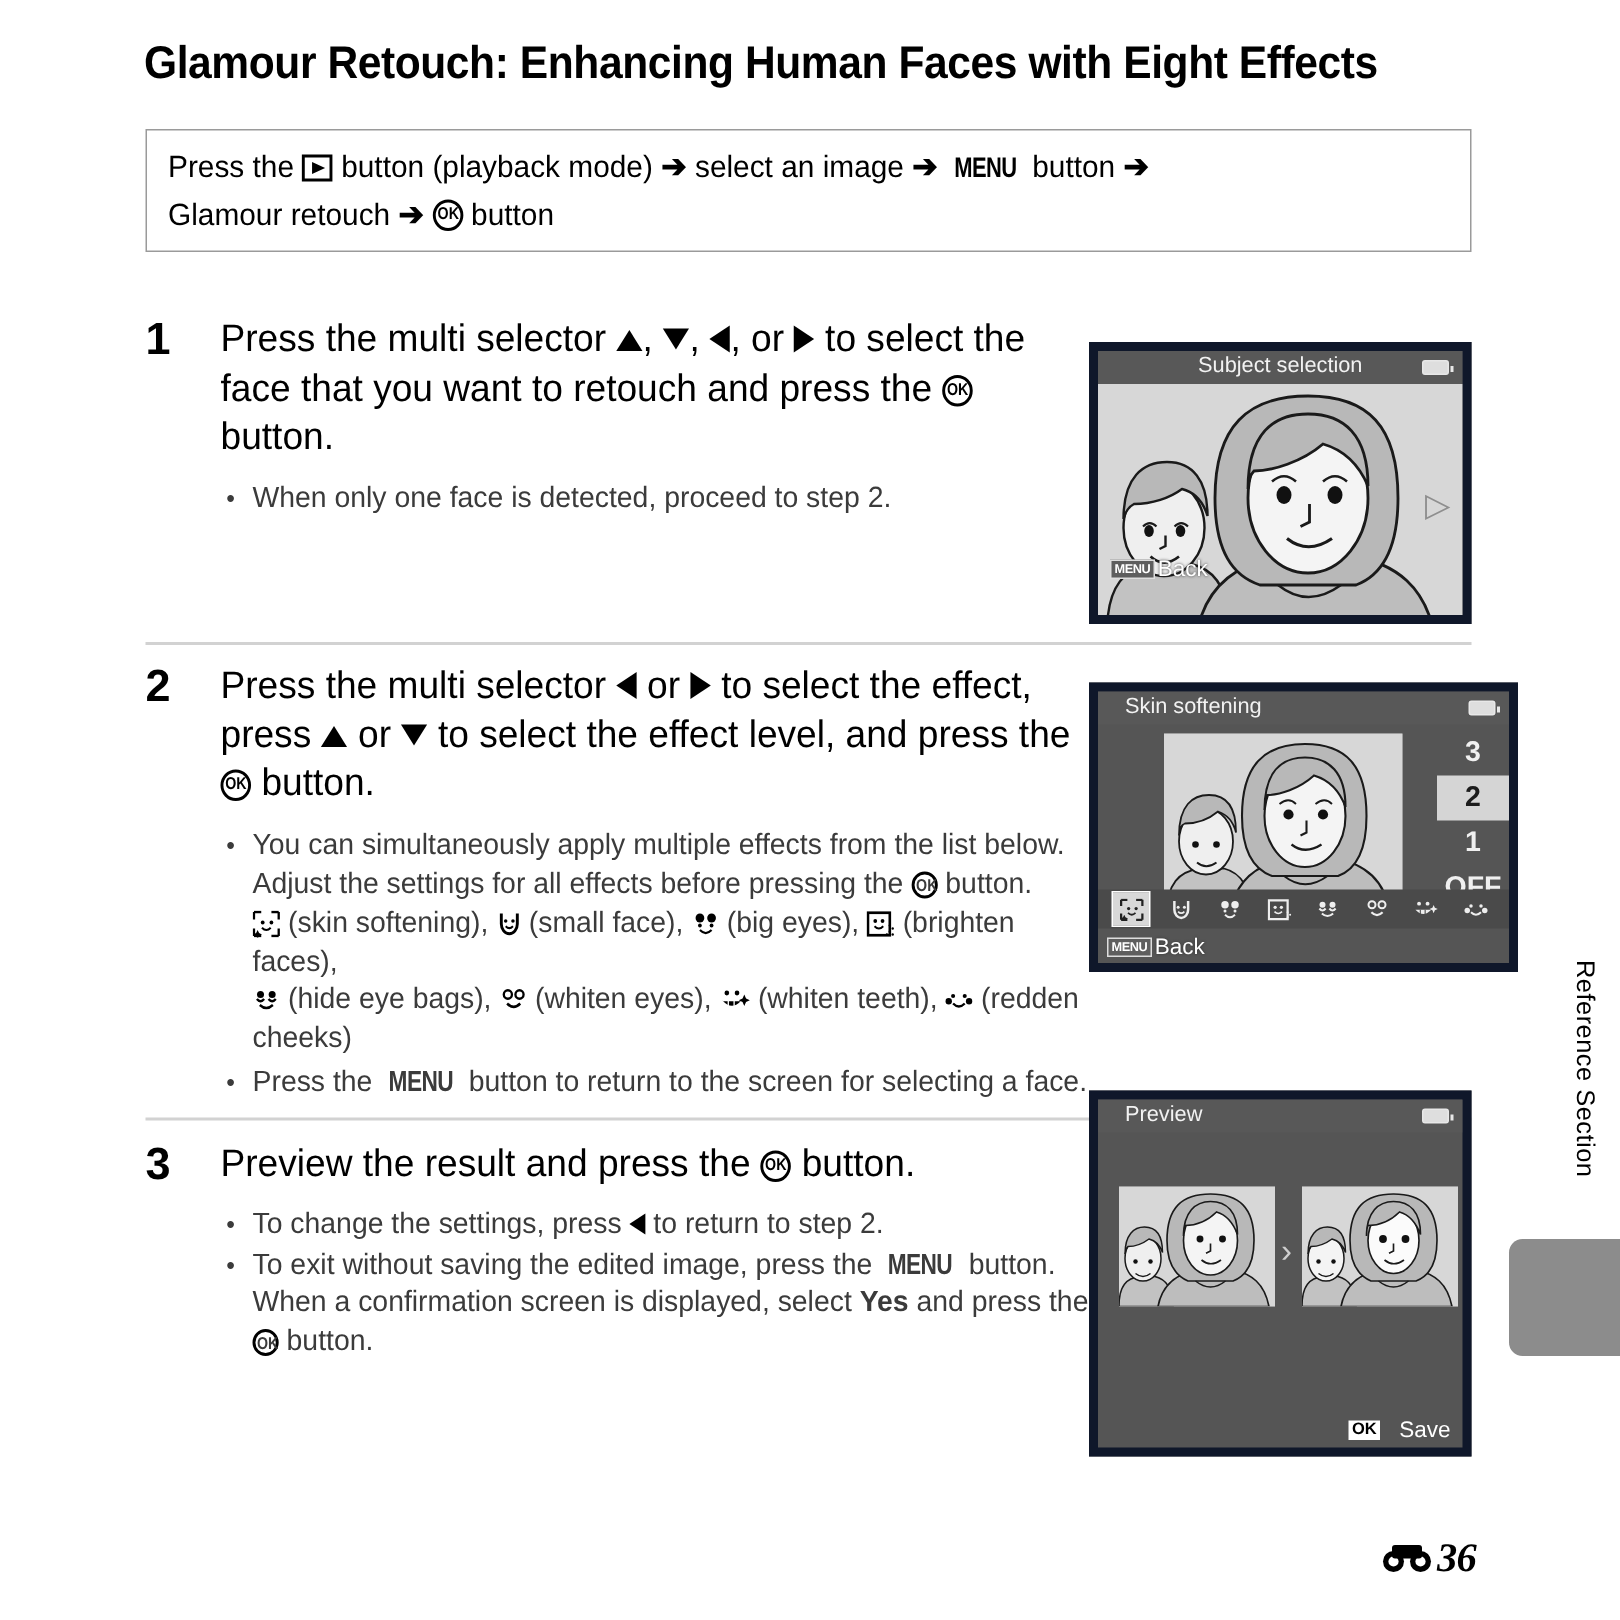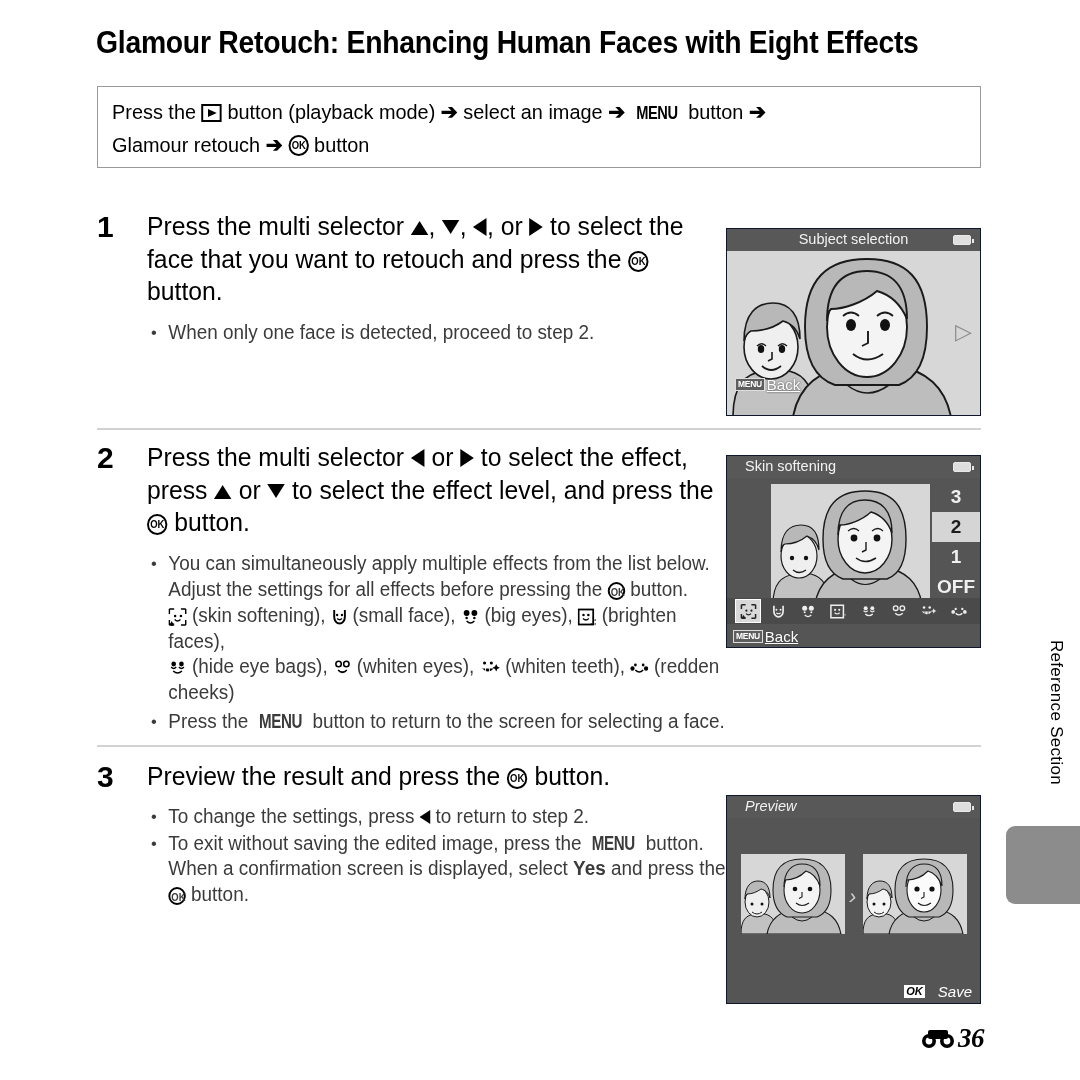--- a/index.html
+++ b/index.html
@@ -166,21 +166,21 @@
   
   .ic-arrow { font-size: 1.02em; font-weight: bold; }
 
   
   .fx { display:inline-block; vertical-align:-4px; }
 
   
   .screen {
     position: absolute;
     background: #555;
-    border: 1px solid #0f172a;
+    border: 6px solid #0f172a;
     box-sizing: border-box;
     overflow: hidden;
   }
   .scr-titlebar {
     position: absolute;
     left: 0; right: 0; top: 0;
     height: 22px;
     background: #585858;
     color: #fff;
   }
@@ -245,21 +245,20 @@
     padding: 1px 2px;
     line-height: 9px;
     font-family: "Liberation Sans Narrow", "Liberation Sans", sans-serif;
     letter-spacing: -0.3px;
   }
   .back-badge .back-lbl {
     color: #fff;
     font-size: 15px;
     font-family: "Liberation Sans Narrow", "Liberation Sans", sans-serif;
     text-shadow: 0 0 2px #333;
-    text-decoration: underline;
   }
 
   
   .levels {
     position: absolute;
     right: 0; top: 0;
     width: 48px;
     color: #f0f0f0;
     font-family: "Liberation Sans Narrow", "Liberation Sans", sans-serif;
   }
@@ -542,21 +541,21 @@
       </div>
 
       <div class="bullet" style="margin-top:4px;">
         <span>Press the</span>
         <span class="ic-menu" style="font-size:1.0em;">MENU</span>
         <span>button to return to the screen for selecting a face.</span>
       </div>
     </div>
   </div>
 
-  <div class="screen" style="left:726px; top:455px; width:255px; height:193px;">
+  <div class="screen" style="left:726px; top:455px; width:286px; height:193px;">
     <div class="scr-titlebar">
       <div class="scr-title">Skin softening</div>
       <div class="battery"></div>
     </div>
     <div class="scr-body">
 
       <div class="levels" style="top:4px;">
         <div class="lvl">3</div>
         <div class="lvl sel">2</div>
         <div class="lvl">1</div>
@@ -693,21 +692,21 @@
         <span class="ic-menu" style="font-size:1.0em;">MENU</span>
         <span>button. When a confirmation screen is displayed, select</span>
         <span class="b">Yes</span>
         <span>and press the</span>
         <span class="gl ic-ok" style="width:18px;height:18px;vertical-align:-4px;border-width:2px;"></span>
         <span>button.</span>
       </div>
     </div>
   </div>
 
-  <div class="screen" style="left:726px; top:795px; width:255px; height:209px;font-style:italic;">
+  <div class="screen" style="left:726px; top:727px; width:255px; height:244px;">
     <div class="scr-titlebar">
       <div class="scr-title">Preview</div>
       <div class="battery"></div>
     </div>
     <div class="scr-body">
 
       <div class="photo" style="left:14px; top:36px; width:104px; height:80px;">
         <svg width="104" height="80" viewBox="0 0 104 80">
           <rect width="104" height="80" fill="#d7d7d7"></rect>
           <g stroke="#1a1a1a" stroke-width="1" fill="none">

